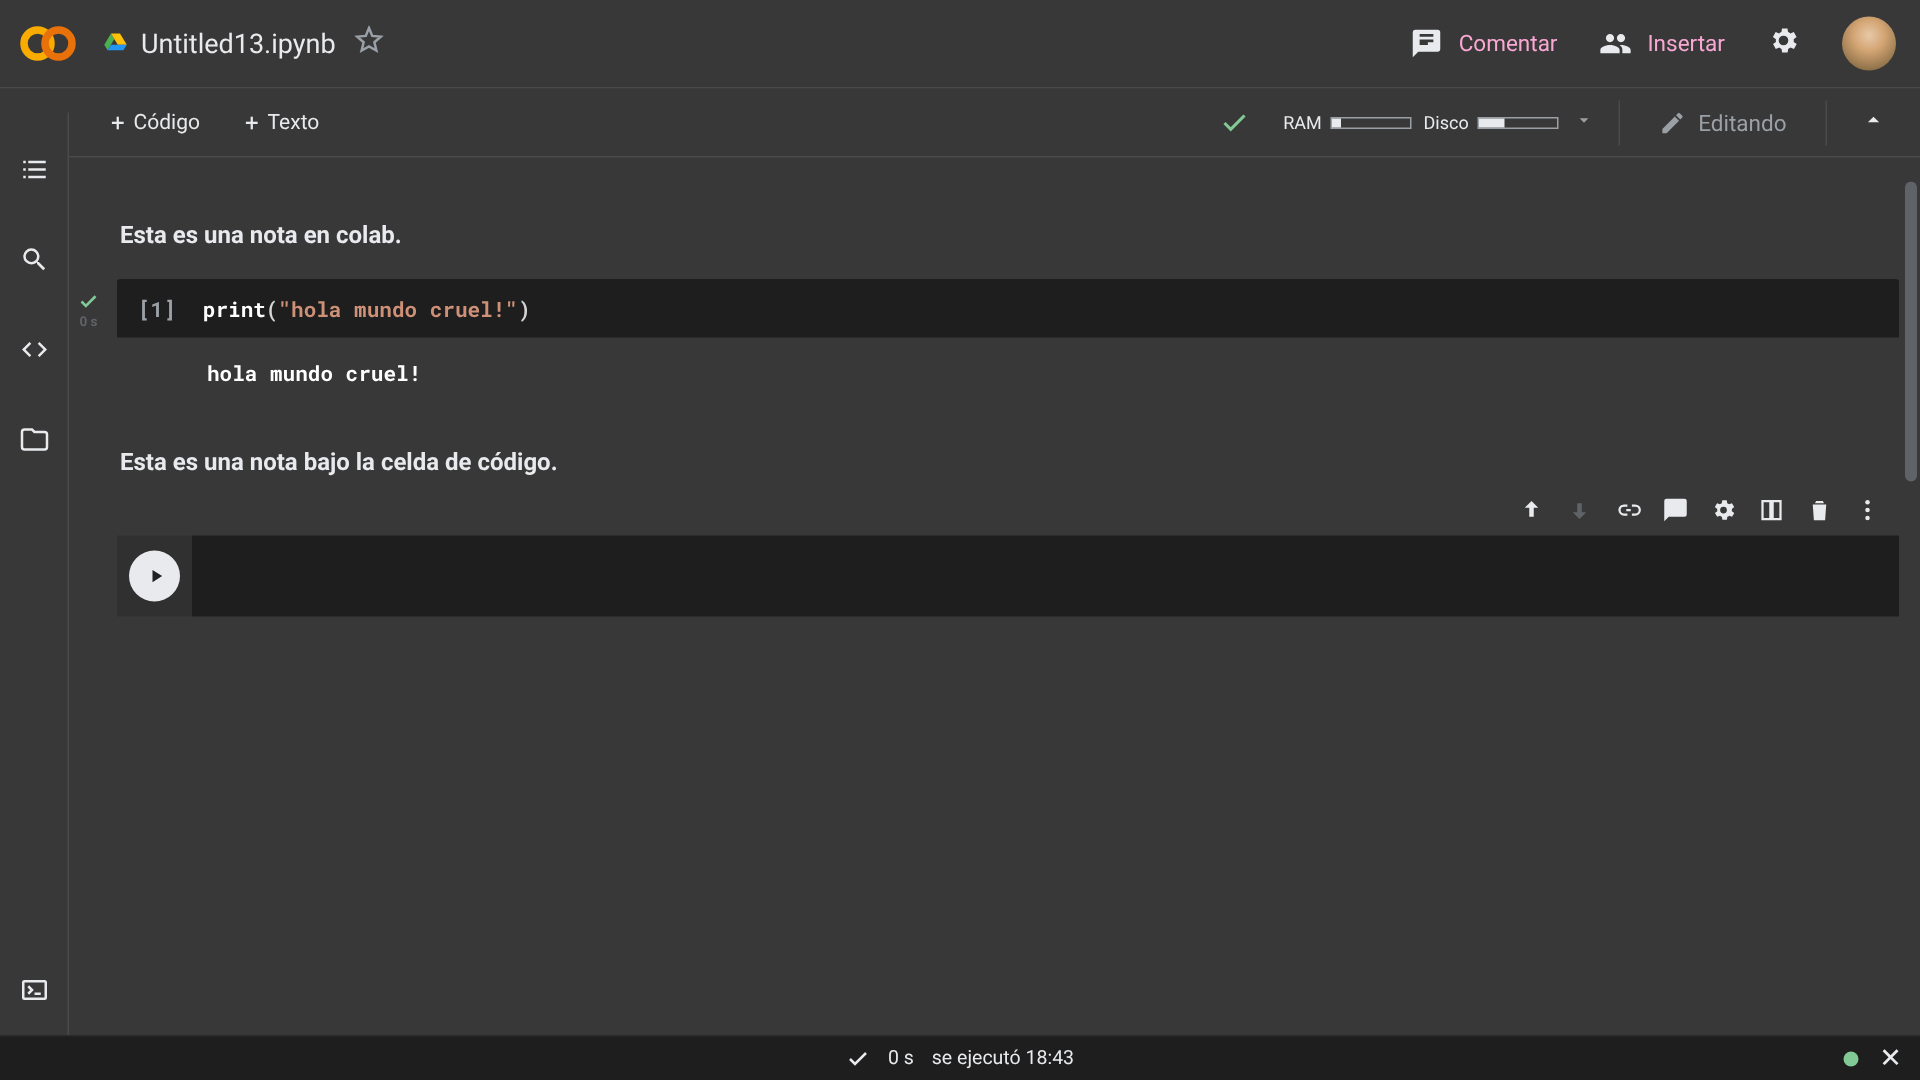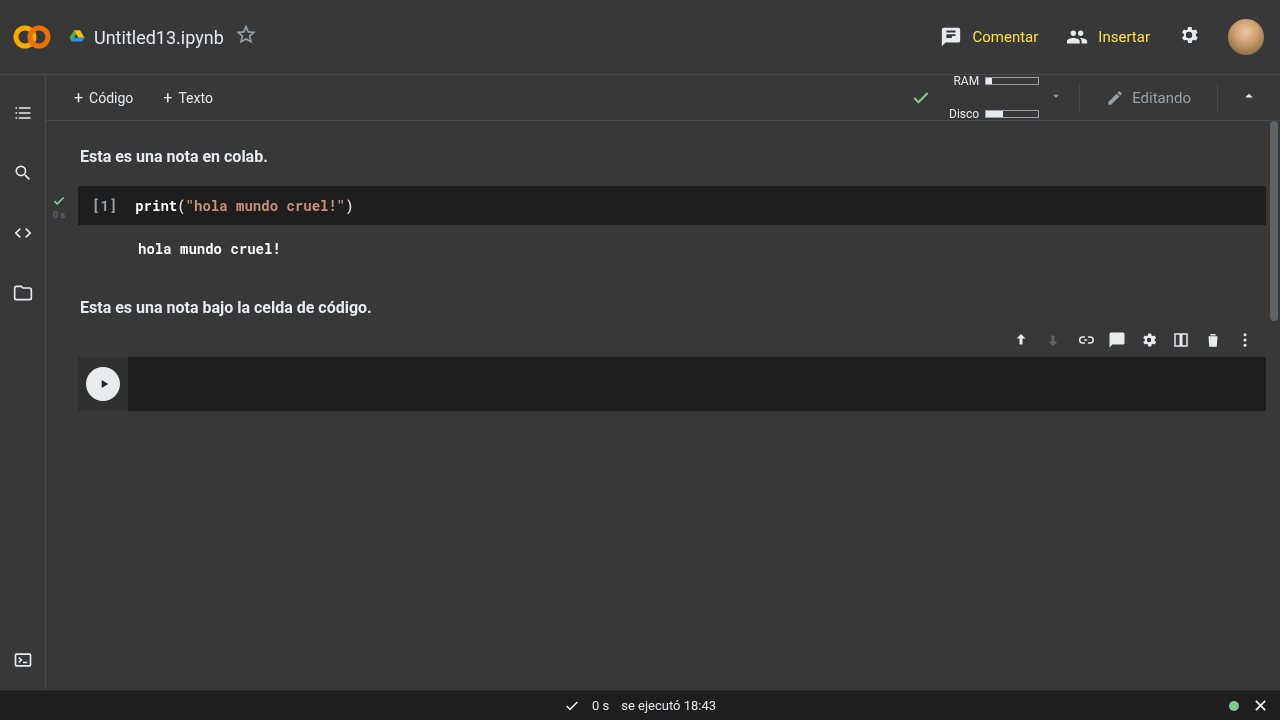--- a/index.html
+++ b/index.html
@@ -7,21 +7,21 @@
   width: 1280px; height: 720px;
   background: #383838;
   font-family: "Google Sans", Roboto, Arial, sans-serif;
   color: #e8eaed;
   overflow: hidden;
   position: relative;
 }
 
 
 .header {
-  height: 75px;
+  height: 59px;
   display: flex;
   align-items: center;
   padding: 0 16px 0 12px;
   border-bottom: 1px solid #4a4a4a;
   background: #383838;
 }
 .logo {
   width: 40px; height: 40px;
   margin-right: 16px;
   flex-shrink: 0;
@@ -30,41 +30,41 @@
 .title-area { flex: 1; display: flex; flex-direction: column; }
 .title-row { display: flex; align-items: center; gap: 8px; height: 28px; }
 .drive-icon { width: 18px; height: 18px; }
 .filename { font-size: 18px; color: #e8eaed; font-weight: 400; }
 .star-btn { color: #9aa0a6; cursor: pointer; padding: 4px; }
 .menu-row { display: flex; gap: 20px; font-size: 14px; color: #e8eaed; padding-top: 6px; align-items: center; }
 .menu-item { cursor: pointer; }
 .save-status { color: #9aa0a6; text-decoration: underline; cursor: pointer; }
 
 .header-right { display: flex; align-items: center; gap: 28px; }
-.hr-btn { display: flex; align-items: center; gap: 10px; color: #fde047; font-size: 15px; cursor: pointer; }
+.hr-btn { display: flex; align-items: center; gap: 10px; color: #f9a8d4; font-size: 15px; cursor: pointer; }
 .hr-icon { width: 22px; height: 22px; fill: #e8eaed; }
 .settings-btn { cursor: pointer; }
 .avatar { width: 36px; height: 36px; border-radius: 50%; background: radial-gradient(circle at 50% 35%, #e6c9a8 0%, #d4a574 35%, #8b6f47 80%); cursor: pointer; }
 
 
 .toolbar {
   height: 46px;
   display: flex;
   align-items: center;
   padding: 0 16px 0 66px;
   background: #383838;
   border-bottom: 1px solid #4a4a4a;
   position: relative;
 }
 .tb-btn { display: flex; align-items: center; gap: 6px; color: #e8eaed; font-size: 14px; cursor: pointer; padding: 6px 8px; margin-right: 14px; }
 .plus-ic { font-size: 16px; line-height: 1; }
 .tb-right { margin-left: auto; display: flex; align-items: center; gap: 16px; }
 .status-block { display: flex; align-items: center; gap: 10px; cursor: pointer; }
 .check-ic { color: #81c995; width: 20px; height: 20px; }
-.meters { display: flex; flex-direction: column; gap: 19px; }
+.meters { display: flex; flex-direction: row; gap: 0; }
 .meter-row { display: flex; align-items: center; gap: 6px; font-size: 12px; color: #e8eaed; }
 .meter-label { min-width: 38px; text-align: right; }
 .meter-bar { width: 54px; height: 8px; border: 1px solid #9aa0a6; position: relative; }
 .meter-fill { position: absolute; left: 0; top: 0; bottom: 0; background: #e8eaed; }
 .caret-down { color: #9aa0a6; cursor: pointer; }
 .tb-sep { width: 1px; height: 30px; background: #4a4a4a; }
 .edit-btn { display: flex; align-items: center; gap: 8px; color: #9aa0a6; font-size: 15px; cursor: pointer; padding: 0 10px; }
 .pencil-ic { width: 18px; height: 18px; fill: #9aa0a6; }
 .collapse-btn { cursor: pointer; color: #e8eaed; padding: 6px; }
 

